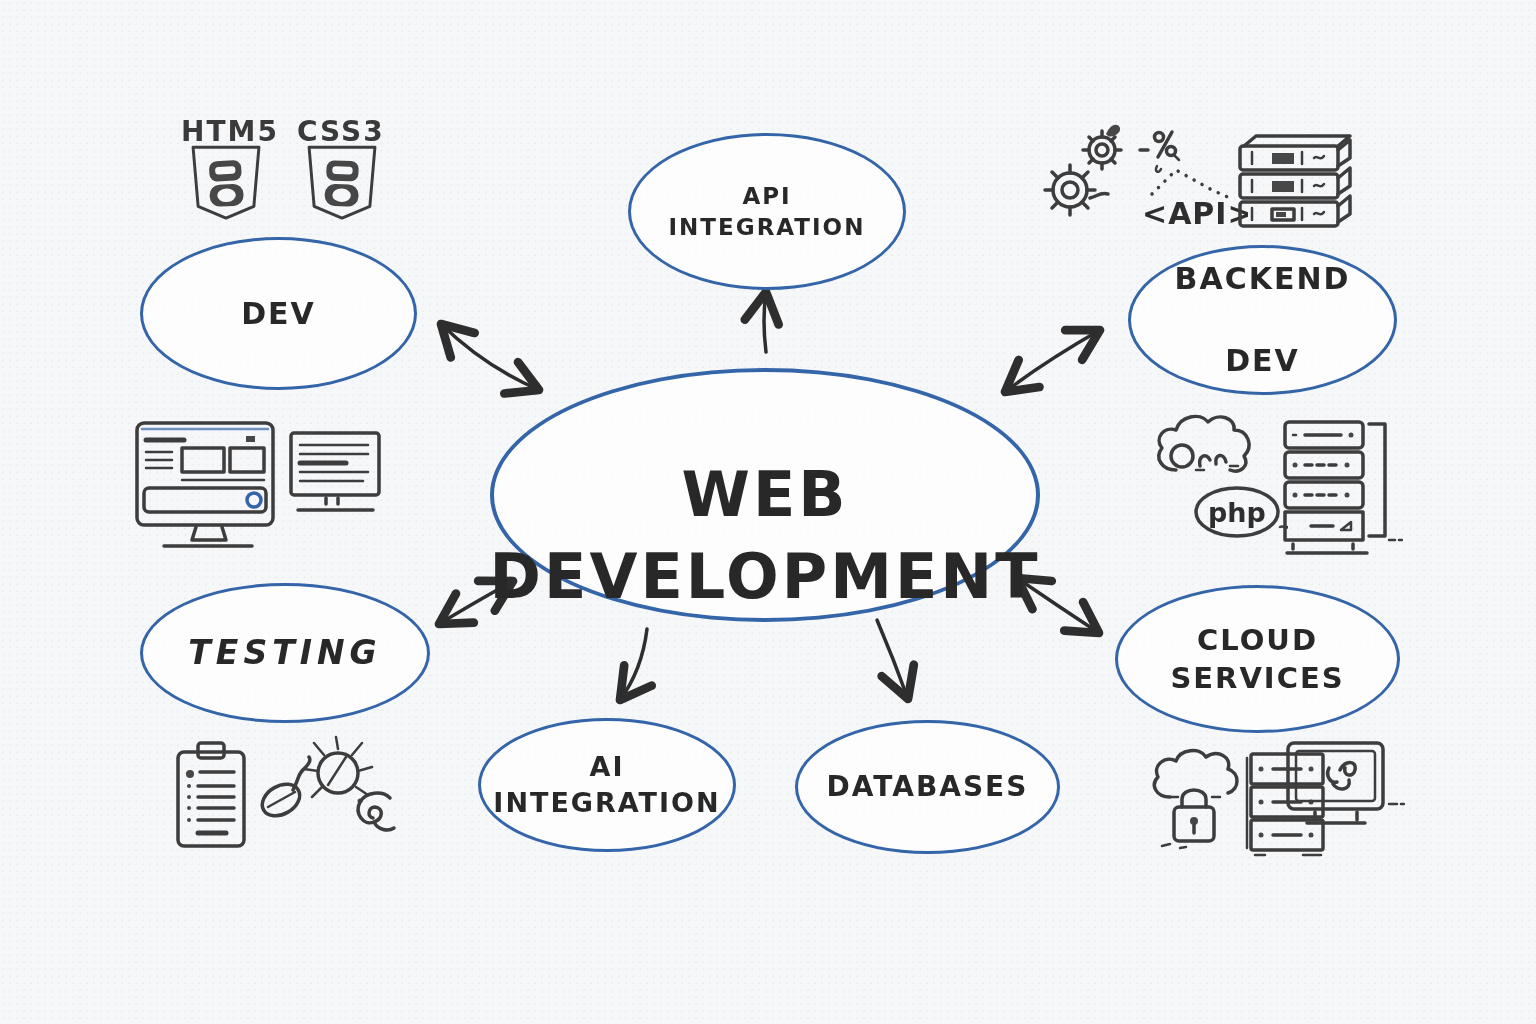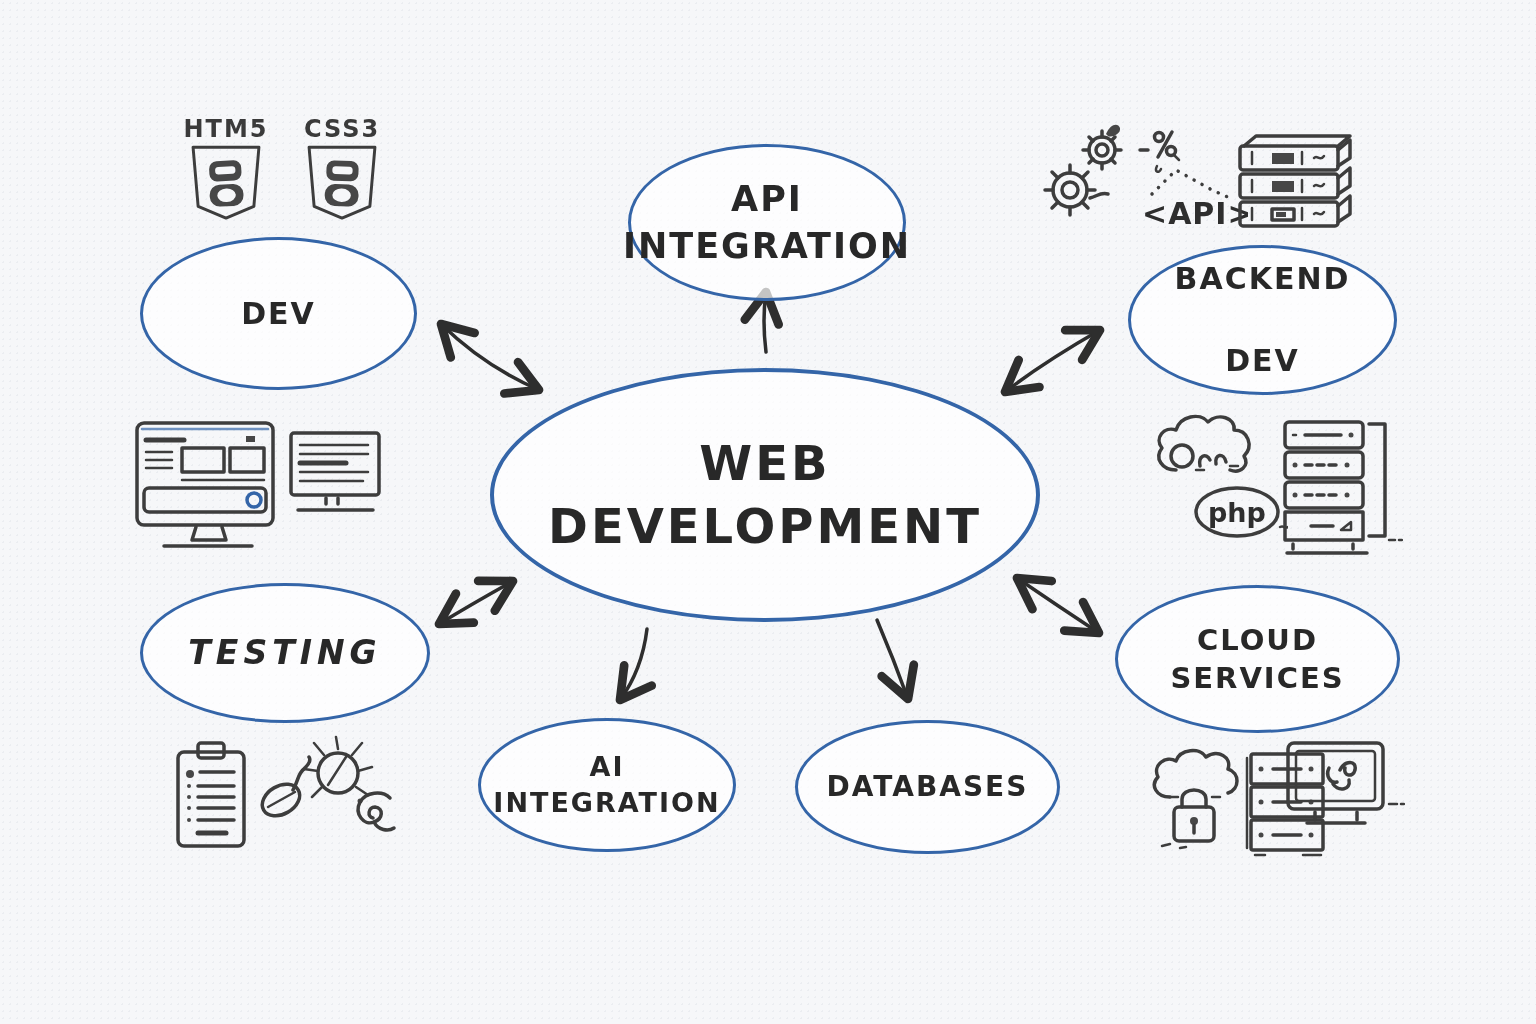--- a/index.html
+++ b/index.html
@@ -12,41 +12,41 @@
   }
   .layer { position:absolute; left:0; top:0; width:1536px; height:1024px; z-index:1; }
   .node {
     position:absolute; z-index:2; box-sizing:border-box;
     border:3px solid #3465a8; border-radius:50%;
     background:rgba(255,255,255,0.72);
     display:flex; flex-direction:column; align-items:center; justify-content:center;
     text-align:center; color:#282828; font-weight:bold; line-height:1.32;
     letter-spacing:2px;
   }
-  .node-center   { left:490px;  top:368px; width:550px; height:254px; font-size:48px; border-width:4px; letter-spacing:3px; }
-  .node-api      { left:628px;  top:144px; width:278px; height:157px; font-size:35px; }
+  .node-center   { left:490px;  top:368px; width:550px; height:254px; font-size:62px; border-width:4px; letter-spacing:3px;justify-content:flex-end; }
+  .node-api      { left:628px;  top:133px; width:278px; height:157px; font-size:23px; }
   .node-frontend { left:140px;  top:237px; width:277px; height:153px; font-size:30px; }
   .node-backend  { left:1128px; top:245px; width:269px; height:150px; font-size:30px;gap:42px; }
   .node-testing  { left:140px;  top:583px; width:290px; height:140px; font-size:33px; letter-spacing:5px;font-style:italic; }
   .node-ai       { left:478px;  top:718px; width:258px; height:134px; font-size:27px; }
   .node-databases{ left:795px;  top:720px; width:265px; height:134px; font-size:28px;justify-content:center; }
   .node-cloud    { left:1115px; top:585px; width:285px; height:148px; font-size:29px;text-align:right; }
   .icon { position:absolute; z-index:2; }
   .icon path, .icon rect, .icon circle, .icon ellipse {
     stroke:#3d3d3d; stroke-width:3.5; fill:none; stroke-linecap:round; stroke-linejoin:round;
   }
   .icon .thin  { stroke-width:2.5; }
   .icon .thick { stroke-width:5; }
   .icon .fill  { fill:#474747; stroke:none; }
   .icon .bgfill{ fill:#f6f7f9; stroke:none; }
   .icon .blue  { stroke:#3465a8; }
   .icon text { font-family:"DejaVu Sans", sans-serif; fill:#2e2e2e; font-weight:bold; stroke:none; }
   .badge-label {
-    position:absolute; z-index:2; width:90px; text-align:center;
-    font-size:24px; font-weight:bold; color:#3a3a3a; letter-spacing:2px;
+    position:absolute; z-index:2; width:90px; 
+    font-size:28px; font-weight:bold; color:#3a3a3a; letter-spacing:2px;
   }
   .arrow { stroke:#2e2e2e; stroke-width:3.5; fill:none; stroke-linecap:round; }
 </style>
 </head>
 <body>
 
 <div class="canvas">
 
   <svg class="layer" viewBox="0 0 1536 1024">
     <defs>

